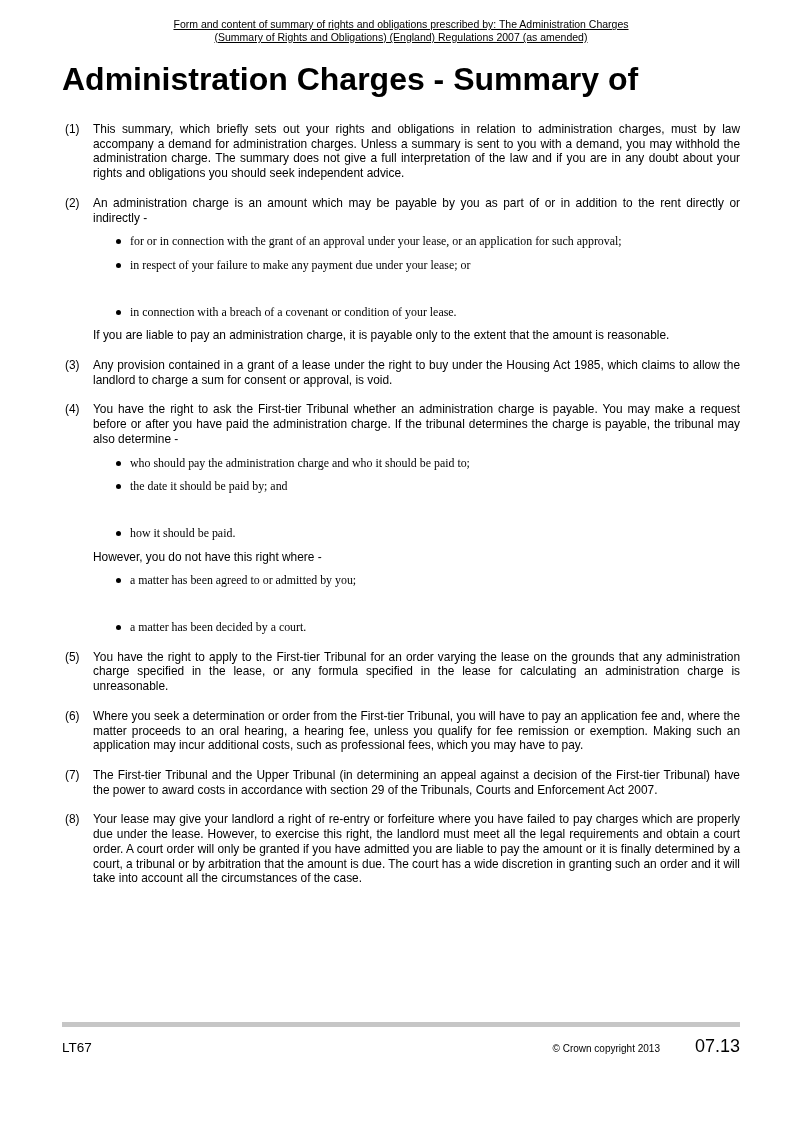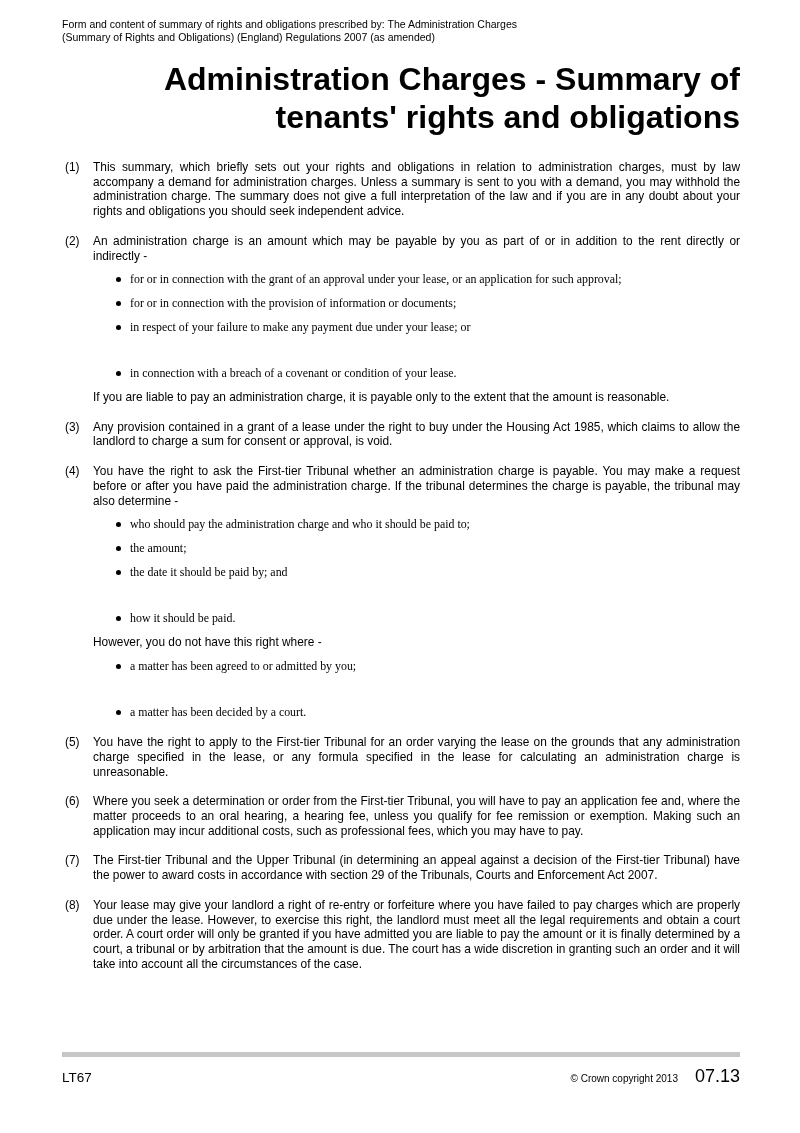--- a/index.html
+++ b/index.html
@@ -12,27 +12,29 @@
     color: #000000;
     overflow: hidden;
   }
   .page {
     position: relative;
     width: 800px;
     height: 1133px;
     padding: 18px 60px 0 62px;
   }
   .header-note {
+    text-align: center;
     font-size: 10.5px;
     line-height: 13px;
     color: #000000;
+    text-decoration: underline;
   }
   .doc-title {
     margin-top: 16px;
-    text-align: right;
+    text-align: left;
     font-weight: bold;
     font-size: 32px;
     line-height: 38px;
     letter-spacing: 0px;
   }
   .content {
     margin-top: 24px;
     padding-left: 3px;
     font-size: 11.9px;
     line-height: 14.7px;
@@ -71,83 +73,80 @@
     border-radius: 50%;
     background: #000000;
   }
   .para-after {
     margin-top: 9px;
     text-align: justify;
   }
   .footer {
     position: absolute;
     left: 62px;
-    top: 1052px;
+    top: 1022px;
     width: 678px;
   }
   .footer-bar {
     height: 5px;
     background: #c6c6c6;
   }
   .footer-row {
     margin-top: 9px;
     display: flex;
     justify-content: space-between;
     align-items: baseline;
   }
   .form-code { font-size: 13.5px; }
-  .footer-right { display: flex; align-items: baseline; gap: 17px; }
+  .footer-right { display: flex; align-items: baseline; gap: 35px; }
   .copyright { font-size: 10px; }
   .version { font-size: 18px; }
 </style>
 </head>
 <body>
 
 <div class="page">
 
   <div class="header-note">
     <div>Form and content of summary of rights and obligations prescribed by: The Administration Charges</div>
     <div>(Summary of Rights and Obligations) (England) Regulations 2007 (as amended)</div>
   </div>
 
   <h1 class="doc-title">
     <div>Administration Charges - Summary of</div>
-    <div>tenants' rights and obligations</div>
   </h1>
 
   <div class="content">
 
     <div class="para">
       <span class="para-num">(1)</span>
       <div class="para-text">This summary, which briefly sets out your rights and obligations in relation to administration charges, must by law accompany a demand for administration charges. Unless a summary is sent to you with a demand, you may withhold the administration charge. The summary does not give a full interpretation of the law and if you are in any doubt about your rights and obligations you should seek independent advice.</div>
     </div>
 
     <div class="para">
       <span class="para-num">(2)</span>
       <div class="para-text">An administration charge is an amount which may be payable by you as part of or in addition to the rent directly or indirectly -</div>
       <ul class="bullets">
         <li><span class="dot"></span><span>for or in connection with the grant of an approval under your lease, or an application for such approval;</span></li>
-        <li><span class="dot"></span><span>for or in connection with the provision of information or documents;</span></li>
         <li><span class="dot"></span><span>in respect of your failure to make any payment due under your lease; or</span></li>
         <li><span class="dot"></span><span>in connection with a breach of a covenant or condition of your lease.</span></li>
       </ul>
       <div class="para-after">If you are liable to pay an administration charge, it is payable only to the extent that the amount is reasonable.</div>
     </div>
 
     <div class="para">
       <span class="para-num">(3)</span>
       <div class="para-text">Any provision contained in a grant of a lease under the right to buy under the Housing Act 1985, which claims to allow the landlord to charge a sum for consent or approval, is void.</div>
     </div>
 
     <div class="para">
       <span class="para-num">(4)</span>
       <div class="para-text">You have the right to ask the First-tier Tribunal whether an administration charge is payable. You may make a request before or after you have paid the administration charge. If the tribunal determines the charge is payable, the tribunal may also determine -</div>
       <ul class="bullets">
         <li><span class="dot"></span><span>who should pay the administration charge and who it should be paid to;</span></li>
-        <li><span class="dot"></span><span>the amount;</span></li>
         <li><span class="dot"></span><span>the date it should be paid by; and</span></li>
         <li><span class="dot"></span><span>how it should be paid.</span></li>
       </ul>
       <div class="para-after">However, you do not have this right where -</div>
       <ul class="bullets">
         <li><span class="dot"></span><span>a matter has been agreed to or admitted by you;</span></li>
         <li><span class="dot"></span><span>a matter has been decided by a court.</span></li>
       </ul>
     </div>
 

